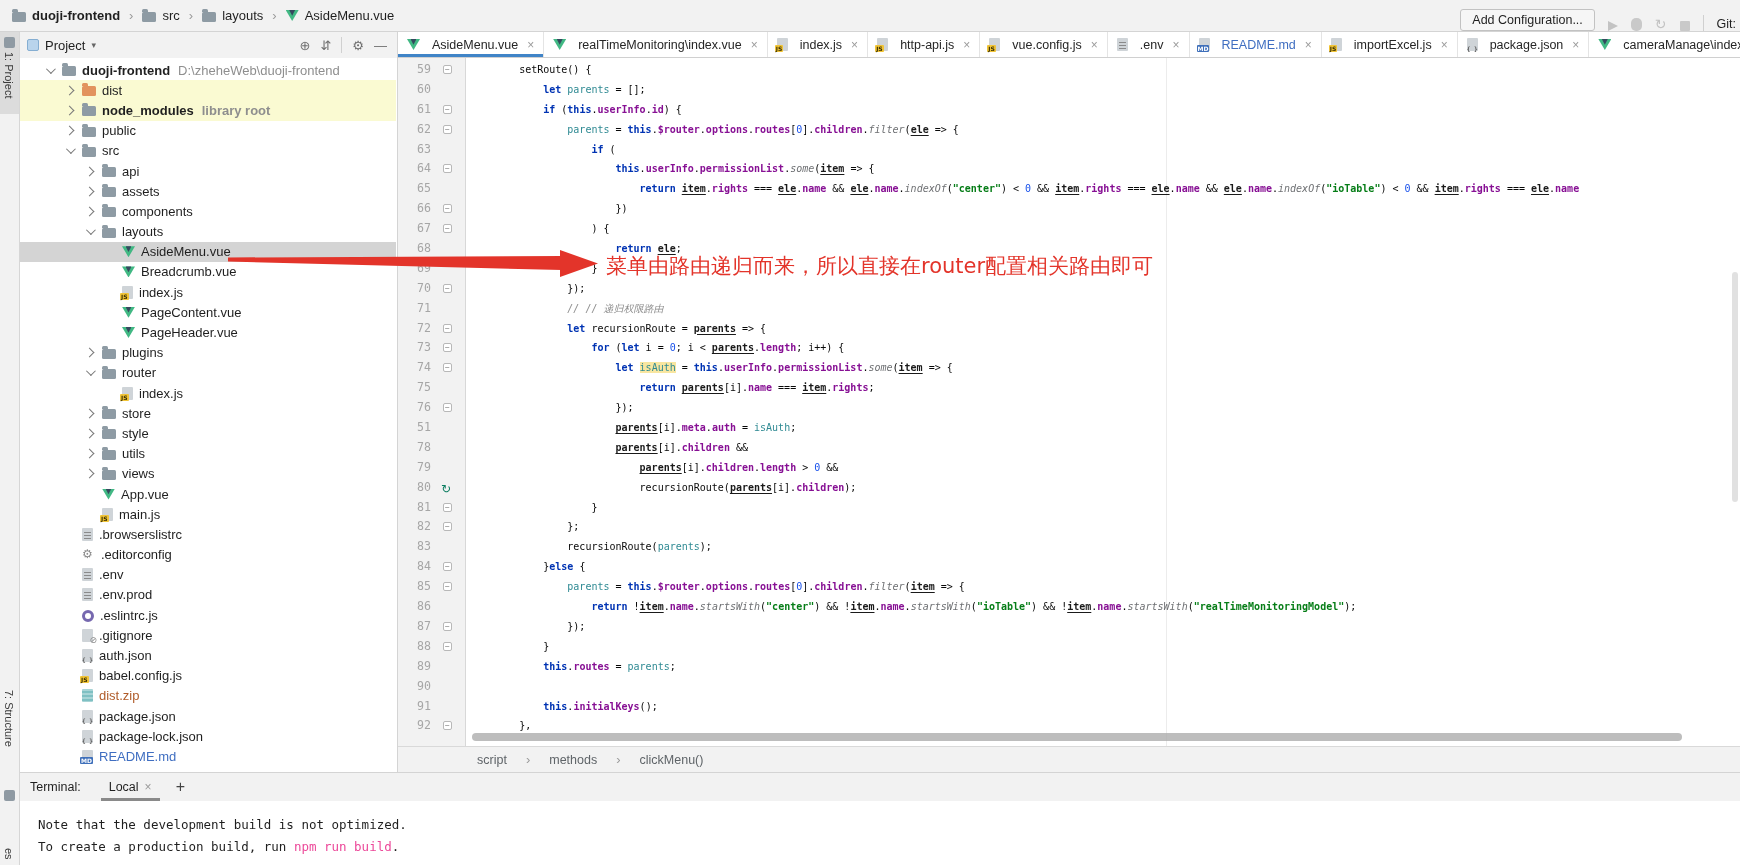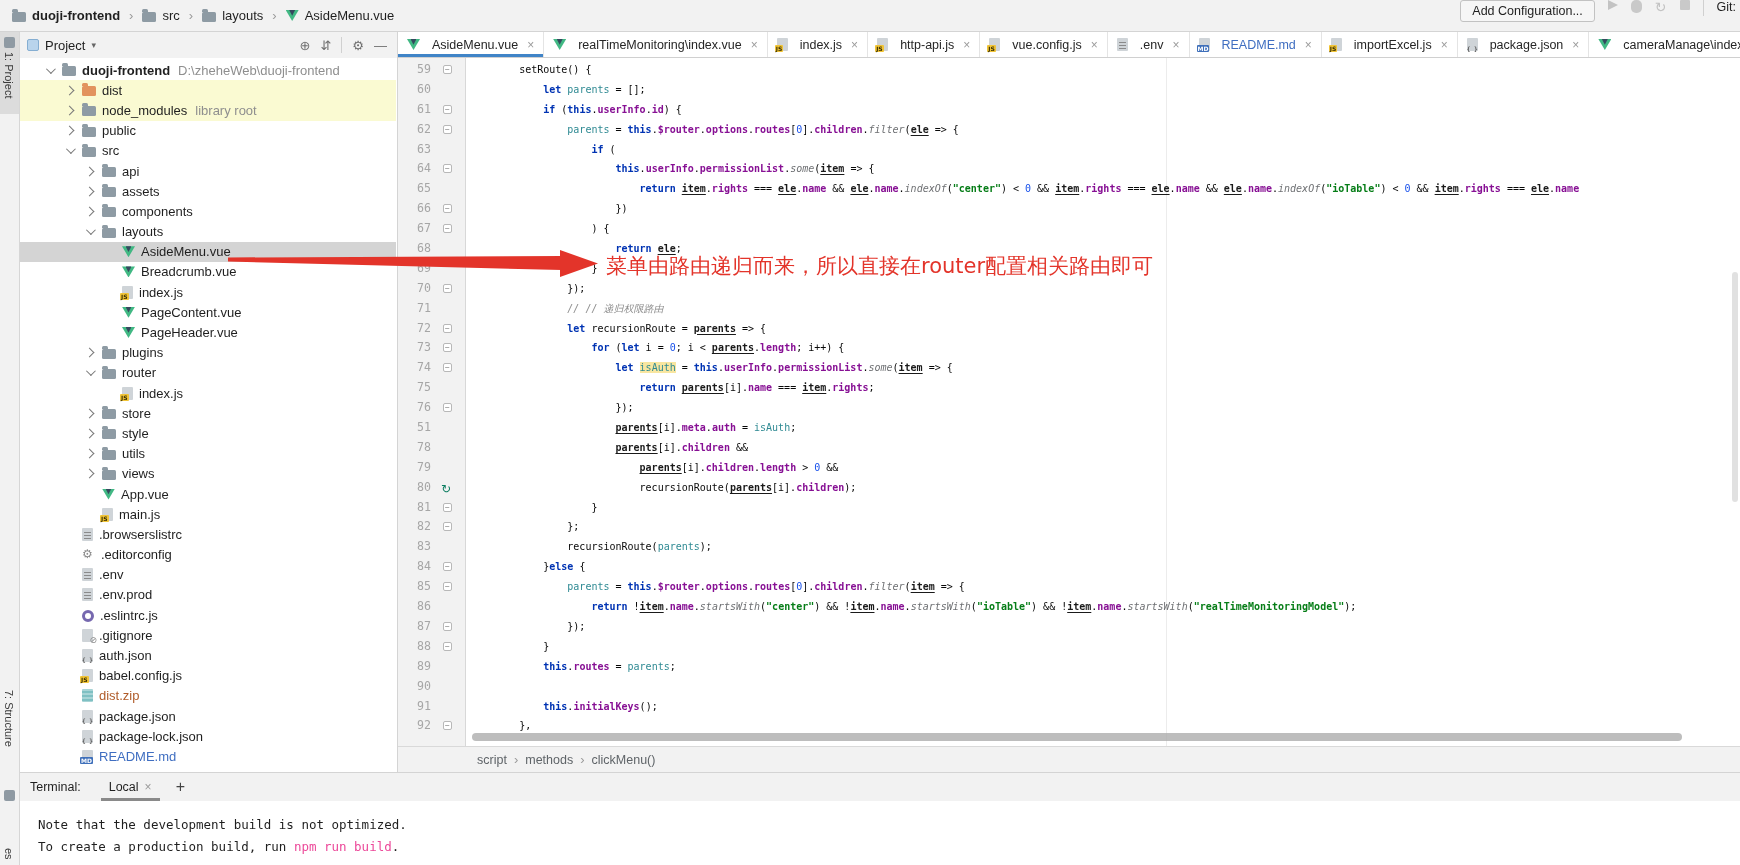--- a/index.html
+++ b/index.html
@@ -7,21 +7,21 @@
        font-family:"Liberation Sans","DejaVu Sans",sans-serif;-webkit-font-smoothing:antialiased;}
 
   
   .titlebar{position:absolute;left:0;top:0;width:1740px;height:32px;background:#f2f2f2;
             border-bottom:1px solid #d4d4d4;box-sizing:border-box;}
   .tb-left{position:absolute;left:12px;top:0;height:31px;display:flex;align-items:center;gap:6px;
            font-size:13px;color:#1f1f1f;}
   .crumb{display:flex;align-items:center;}
   .sep{color:#9a9a9a;font-size:13px;margin:0 3px;}
   .bold{font-weight:bold;}
-  .tb-right{position:absolute;right:4px;top:0;height:31px;display:flex;align-items:flex-start;gap:13px;}
+  .tb-right{position:absolute;right:4px;top:0;height:31px;display:flex;align-items:flex-end;gap:13px;}
   .addcfg{border:1px solid #c2c2c2;border-radius:3px;background:#f6f6f6;padding:3px 11px;
           font-size:12.5px;color:#1f1f1f;}
   .tb-div{width:1px;height:16px;background:#d0d0d0;}
   .git{font-size:12.5px;color:#1f1f1f;}
 
   
   .ic-run{width:0;height:0;border-left:10px solid #c3c3c3;border-top:5.5px solid transparent;border-bottom:5.5px solid transparent;}
   .ic-bug{width:11px;height:13px;background:#c9c9c9;border-radius:5px;}
   .ic-cov{color:#c3c3c3;font-size:14px;line-height:14px;}
   .ic-stop{width:10px;height:10px;background:#c9c9c9;border-radius:1px;}
@@ -112,21 +112,21 @@
   .tk-a{color:#1a1a1a;font-weight:bold;text-decoration:underline;text-underline-offset:2px;margin-top:24px;}
   .tk-h{color:#2f8a93;background:#f8e6a0;}
 
   .hscroll{position:absolute;left:74px;top:701px;width:1210px;height:8px;border-radius:4px;
            background:#adadad;opacity:.8;z-index:6;}
   .vscroll{position:absolute;right:2px;top:240px;width:6px;height:230px;border-radius:3px;
            background:#c9c9c9;opacity:.55;z-index:6;}
 
   .ebreadcrumb{position:absolute;left:0;right:0;bottom:0;height:26px;background:#f2f2f2;
                border-top:1px solid #d9d9d9;display:flex;align-items:center;padding-left:79px;
-               font-size:12.5px;color:#5f6468;gap:4px;box-sizing:border-box;}
+               font-size:12.5px;color:#5f6468;gap:16px;box-sizing:border-box;}
 
   
   .ann-arrow{position:absolute;left:228px;top:247px;z-index:40;}
   .ann-text{position:absolute;left:606px;top:252px;z-index:40;font-size:21px;color:#e3342a;
             white-space:nowrap;font-family:"DejaVu Sans",sans-serif;}
 
   
   .terminal{position:absolute;left:20px;top:772px;width:1720px;height:93px;background:#fff;
             border-top:1px solid #d4d4d4;box-sizing:border-box;}
   .thead{height:28px;background:#f2f2f2;display:flex;align-items:center;padding-left:10px;
@@ -207,21 +207,21 @@
         <span class="tlabel bold">duoji-frontend</span>
         <span class="tsfx">D:\zheheWeb\duoji-frontend</span>
       </div>
       <div class="trow hlrow" style="padding-left: 46px;">
         <span class="chevslot">
           <span class="chev closed"></span>
         </span>
         <span class="ic ic-folder-orange"></span>
         <span class="tlabel">dist</span>
       </div>
-      <div class="trow hlrow" style="padding-left: 46px;">
+      <div class="trow hlrow" style="padding-left: 46px; font-weight: bold;">
         <span class="chevslot">
           <span class="chev closed"></span>
         </span>
         <span class="ic ic-folder"></span>
         <span class="tlabel">node_modules</span>
         <span class="tsfx">library root</span>
       </div>
       <div class="trow" style="padding-left: 46px;">
         <span class="chevslot">
           <span class="chev closed"></span>

